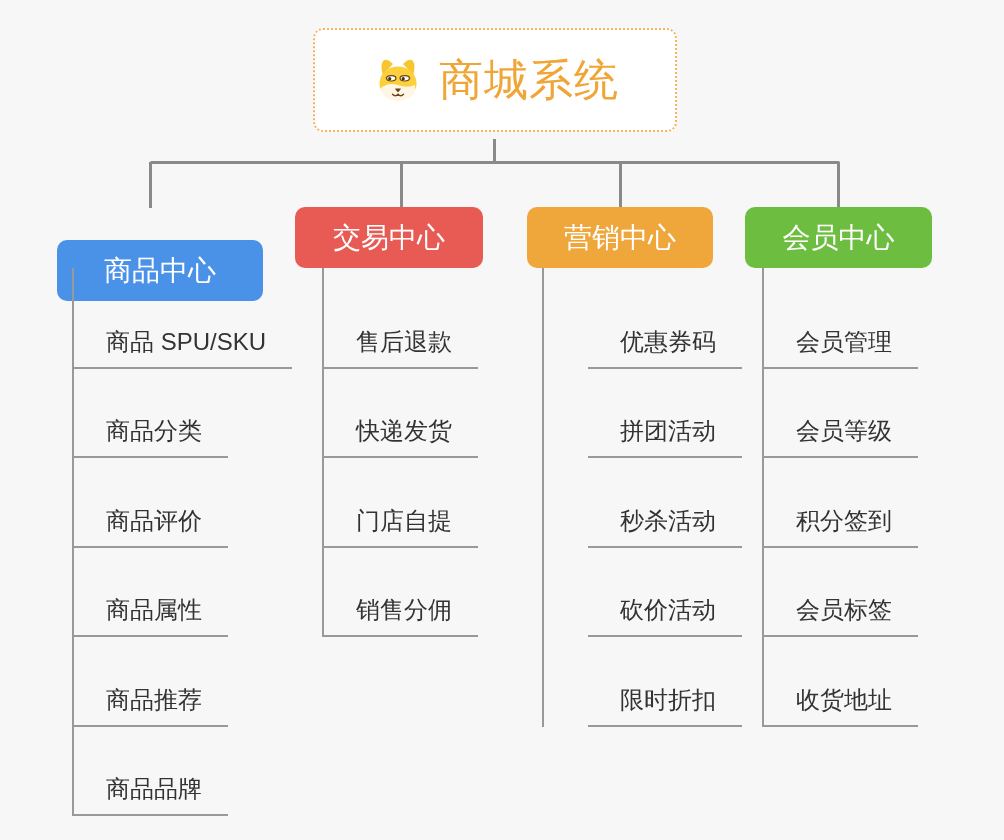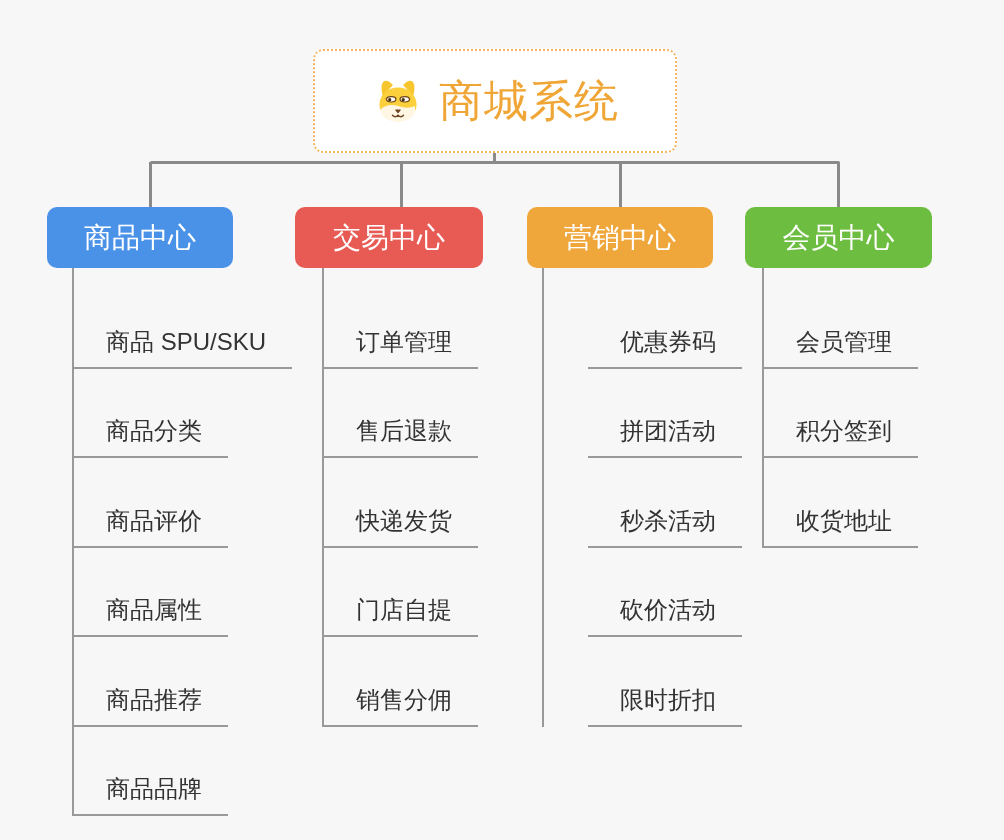--- a/index.html
+++ b/index.html
@@ -8,21 +8,21 @@
     background:#f7f7f7;
   }
   .canvas{
     position:relative;
     width:1004px;height:840px;
     background:#f7f7f7;
     overflow:hidden;
   }
   
   .root{
-    position:absolute;left:313px;top:49px;width:364px;height:104px;
+    position:absolute;left:313px;top:28px;width:364px;height:104px;
     box-sizing:border-box;
     background:#ffffff;
     border:2px dotted #f3b45a;
     border-radius:10px;
     display:flex;align-items:center;justify-content:center;gap:14px;
     cursor:pointer;
   }
   .root-title{
     font-size:44px;
     letter-spacing:1px;
@@ -41,21 +41,21 @@
   .drop4{left:837px;}
   
   .branch{
     position:absolute;top:207px;height:61px;
     box-sizing:border-box;
     border-radius:10px;
     display:flex;align-items:center;justify-content:center;
     color:#ffffff;font-size:28px;
     cursor:pointer;
   }
-  .b1{left:47px;width:186px;}
+  .b1{left:57px;width:206px;margin-top:33px;}
   .b2{left:295px;width:188px;}
   .b3{left:527px;width:186px;}
   .b4{left:745px;width:187px;}
   
   .col{
     position:absolute;top:268px;
     border-left:2px solid #999999;
   }
   .c1{left:72px;}
   .c2{left:322px;}
@@ -114,34 +114,35 @@
   <div class="col c1">
     <div class="leaf">商品 SPU/SKU</div>
     <div class="leaf">商品分类</div>
     <div class="leaf">商品评价</div>
     <div class="leaf">商品属性</div>
     <div class="leaf">商品推荐</div>
     <div class="leaf">商品品牌</div>
   </div>
 
   <div class="col c2">
-    <div class="leaf">订单管理</div>
     <div class="leaf">售后退款</div>
     <div class="leaf">快递发货</div>
     <div class="leaf">门店自提</div>
     <div class="leaf">销售分佣</div>
   </div>
 
   <div class="col c3">
     <div class="leaf">优惠券码</div>
     <div class="leaf">拼团活动</div>
     <div class="leaf">秒杀活动</div>
     <div class="leaf">砍价活动</div>
     <div class="leaf">限时折扣</div>
   </div>
 
   <div class="col c4">
     <div class="leaf">会员管理</div>
+    <div class="leaf">会员等级</div>
     <div class="leaf">积分签到</div>
+    <div class="leaf">会员标签</div>
     <div class="leaf">收货地址</div>
   </div>
 
 </div>
 
 </body></html>

